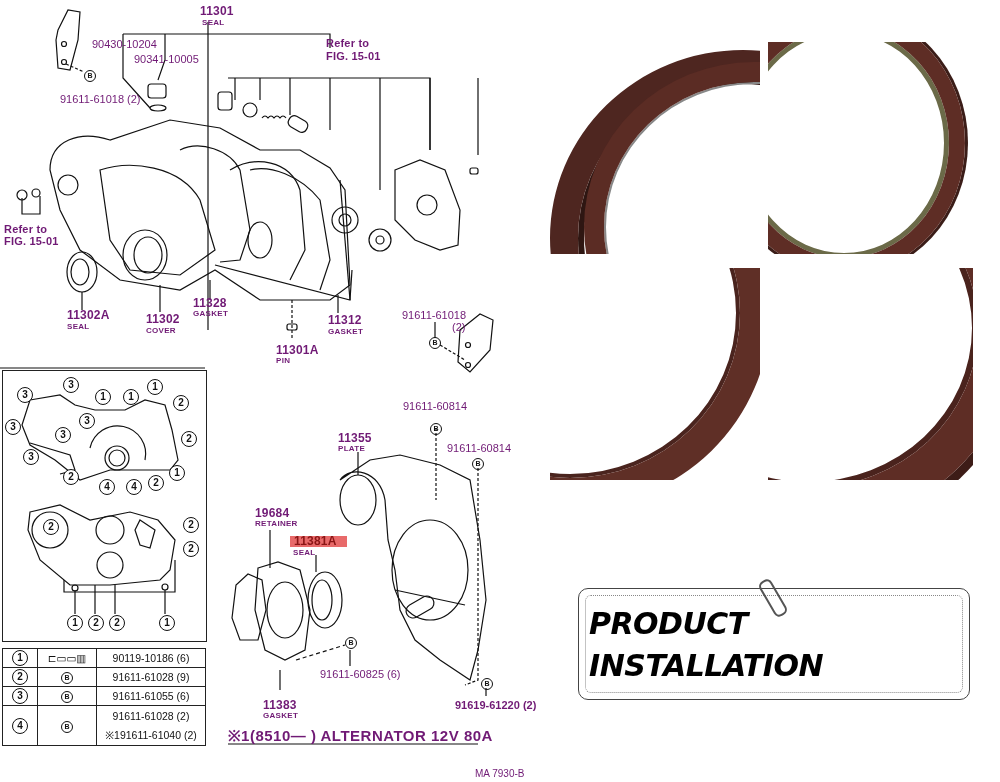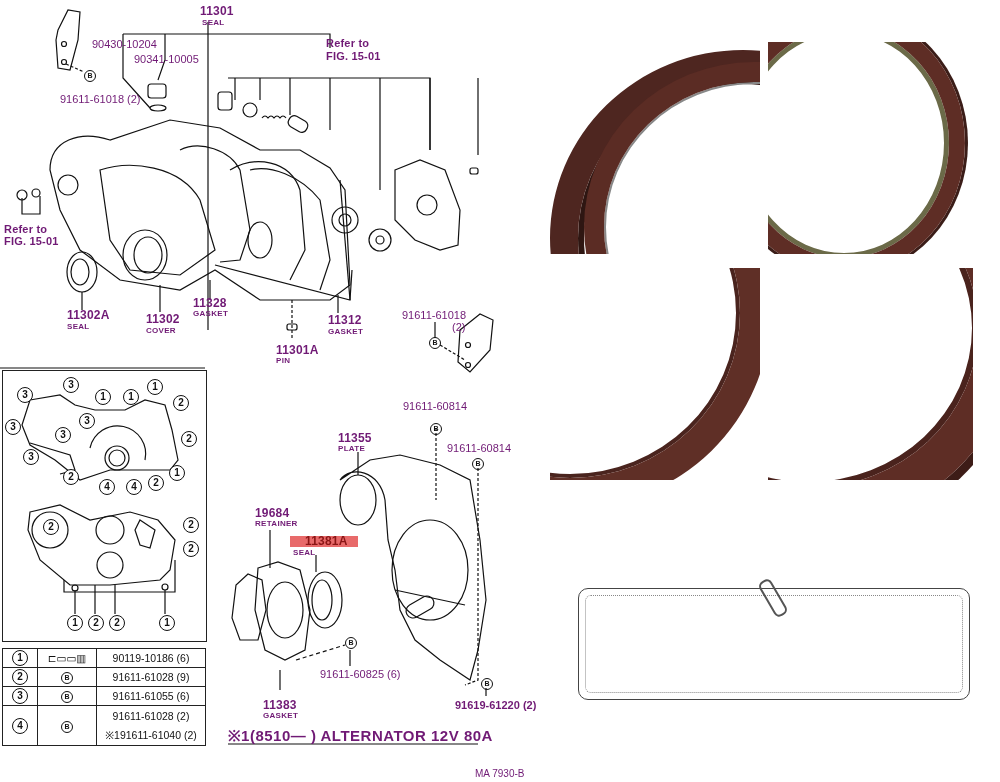--- a/index.html
+++ b/index.html
@@ -1,20 +1,20 @@
 <!DOCTYPE html>
 <html><head>
 <meta charset="utf-8">
 <style>
   html,body{margin:0;padding:0;background:#fff;}
   body{width:1000px;height:782px;position:relative;overflow:hidden;font-family:"Liberation Sans",sans-serif;color:#111;}
   .lbl{position:absolute;font-family:"Liberation Sans",sans-serif;font-size:11px;line-height:11px;white-space:nowrap;color:#701a75;}
   .num{font-size:12px;font-weight:bold;letter-spacing:0.2px;}
   .sub{font-size:8px;font-weight:bold;letter-spacing:0.3px;line-height:8px;}
-  .hl{background:#e86a6a;color:#8a1515;padding:0 15px;}
+  .hl{background:#e86a6a;color:#8a1515;padding:0 4px;}
   .circ{position:absolute;width:14px;height:14px;border:1.5px solid #111;border-radius:50%;font-size:10px;font-weight:bold;line-height:14px;text-align:center;font-family:"Liberation Sans",sans-serif;background:#fff;}
   .bmark{position:absolute;width:10px;height:10px;border:1.5px solid #111;border-radius:50%;font-size:7px;font-weight:bold;line-height:10px;text-align:center;}
   #diagram-svg{position:absolute;left:0;top:0;}
   .legend-box{position:absolute;left:2px;top:370px;width:203px;height:270px;border:1px solid #222;border-top:1px solid #222;}
   table.legend{position:absolute;left:2px;top:648px;border-collapse:collapse;width:204px;font-size:10.5px;}
   table.legend td{border:1px solid #222;height:18px;padding:0 4px;text-align:center;}
   table.legend td.n{width:26px;}
   table.legend td.ic{width:50px;}
   table.legend td.pn{text-align:center;}
   .photo{position:absolute;overflow:hidden;background:#fff;}
@@ -239,15 +239,16 @@
 <div class="photo" style="left:550px;top:268px;width:210px;height:212px;">
   <div class="ring" style="left:-180px;top:-150px;width:340px;height:330px;border:30px solid #5f2f26;box-shadow:inset 0 0 0 4px #4a241e;"></div>
 </div>
 <div class="photo" style="left:768px;top:268px;width:205px;height:212px;">
   <div class="ring" style="left:-170px;top:-140px;width:340px;height:320px;border:40px solid #5e2d25;box-shadow:inset 0 0 0 6px #4a231d, 0 4px 0 6px #3d1c17;"></div>
 </div>
 
 <div class="banner">
   <div class="banner-inner"></div>
   <div class="banner-text">
+    <div>PRODUCT INSTALLATION</div>
   </div>
 </div>
 <div class="clip"></div>
 
 </body></html>

